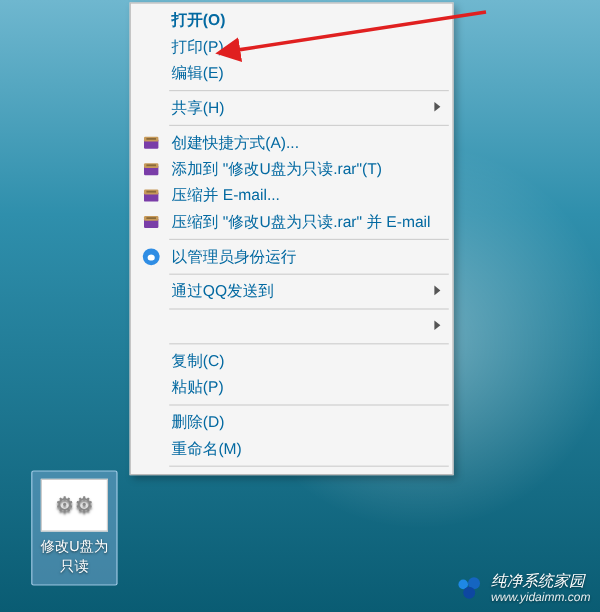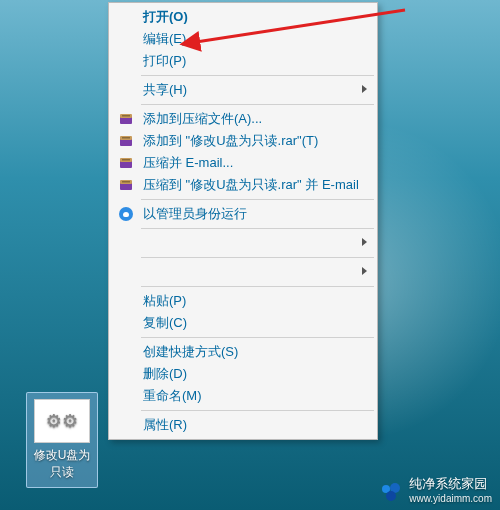--- a/index.html
+++ b/index.html
@@ -16,21 +16,21 @@
   
   .menu{position:absolute;left:108px;top:2px;width:264px;background:#f5f5f5;border:1px solid #bababa;box-shadow:3px 3px 6px rgba(0,0,0,.25);padding:3px 2px;}
   .item{display:flex;align-items:center;height:22px;padding:0 20px 0 32px;position:relative;color:#0369a1;cursor:default;white-space:nowrap;}
   .item.bold{font-weight:700;}
   .item .ico{position:absolute;left:6px;top:2px;width:18px;height:18px;display:flex;align-items:center;justify-content:center;}
   .item .sub{position:absolute;right:6px;top:5px;}
   .sep{height:1px;margin:3px 1px 3px 30px;background:#d0d0d0;}
   
   .arrow-svg{position:absolute;left:0;top:0;pointer-events:none;}
   
-  .wm{position:absolute;right:8px;bottom:6px;display:flex;align-items:flex-end;gap:6px;color:#fff;font-size:13px;text-shadow:0 1px 2px rgba(0,0,0,.5);}
+  .wm{position:absolute;right:8px;bottom:6px;display:flex;align-items:center;gap:6px;color:#fff;font-size:13px;text-shadow:0 1px 2px rgba(0,0,0,.5);font-style:italic;}
   .wm .logo{width:24px;height:24px;}
   .wm small{display:block;font-size:10px;opacity:.9;}
   
   svg{display:block;}
 </style>
 </head>
 <body>
 
 <div class="desktop">
 
@@ -41,44 +41,44 @@
       </div>
       <div>修改U盘为只读</div>
     </div>
   </div>
 
   <div class="menu">
     <div class="item bold">
         <span>打开(O)</span>
       </div>
     <div class="item">
-        <span>编辑(E)</span>
+        <span>打印(P)</span>
       </div>
     <div class="item">
-        <span>打印(P)</span>
+        <span>编辑(E)</span>
       </div>
     <div class="sep"></div>
     <div class="item">
       <span>共享(H)</span>
       <span class="sub">
           <svg width="8" height="10" viewBox="0 0 8 10">
             <path d="M1 1l5 4-5 4z" fill="#555"></path>
           </svg>
         </span>
     </div>
     <div class="sep"></div>
     <div class="item">
       <span class="ico">
           <svg width="16" height="16" viewBox="0 0 16 16">
             <rect x="2" y="5" width="12" height="8" rx="1" fill="#7a3da8"></rect>
             <rect x="2" y="3" width="12" height="4" rx="1" fill="#c79a5a"></rect>
             <rect x="4" y="4" width="8" height="1.5" fill="#8a6a3a"></rect>
           </svg>
         </span>
-      <span>添加到压缩文件(A)...</span>
+      <span>创建快捷方式(A)...</span>
     </div>
     <div class="item">
       <span class="ico">
           <svg width="16" height="16" viewBox="0 0 16 16">
             <rect x="2" y="5" width="12" height="8" rx="1" fill="#7a3da8"></rect>
             <rect x="2" y="3" width="12" height="4" rx="1" fill="#c79a5a"></rect>
             <rect x="4" y="4" width="8" height="1.5" fill="#8a6a3a"></rect>
           </svg>
         </span>
       <span>添加到 "修改U盘为只读.rar"(T)</span>
@@ -108,55 +108,50 @@
       <span class="ico">
           <svg width="16" height="16" viewBox="0 0 16 16">
             <circle cx="8" cy="8" r="7" fill="#2f8de4"></circle>
             <path d="M5 9a3 3 0 016 0 2 2 0 01-2 2H7a2 2 0 01-2-2z" fill="#fff"></path>
           </svg>
         </span>
       <span>以管理员身份运行</span>
     </div>
     <div class="sep"></div>
     <div class="item">
+      <span>通过QQ发送到</span>
       <span class="sub">
           <svg width="8" height="10" viewBox="0 0 8 10">
             <path d="M1 1l5 4-5 4z" fill="#555"></path>
           </svg>
         </span>
     </div>
     <div class="sep"></div>
     <div class="item">
       <span class="sub">
           <svg width="8" height="10" viewBox="0 0 8 10">
             <path d="M1 1l5 4-5 4z" fill="#555"></path>
           </svg>
         </span>
     </div>
     <div class="sep"></div>
     <div class="item">
+        <span>复制(C)</span>
+      </div>
+    <div class="item">
         <span>粘贴(P)</span>
       </div>
-    <div class="item">
-        <span>复制(C)</span>
-      </div>
     <div class="sep"></div>
-    <div class="item">
-        <span>创建快捷方式(S)</span>
-      </div>
     <div class="item">
         <span>删除(D)</span>
       </div>
     <div class="item">
         <span>重命名(M)</span>
       </div>
     <div class="sep"></div>
-    <div class="item">
-        <span>属性(R)</span>
-      </div>
   </div>
 
   <svg class="arrow-svg" width="500" height="510">
     <defs>
       <marker id="ah" viewBox="0 0 10 10" refX="2" refY="5" markerWidth="7" markerHeight="7" orient="auto">
         <path d="M0 0L10 5L0 10z" fill="#e02020"></path>
       </marker>
     </defs>
     <line x1="405" y1="10" x2="196" y2="42" stroke="#e02020" stroke-width="3" marker-end="url(#ah)"></line>
   </svg>

